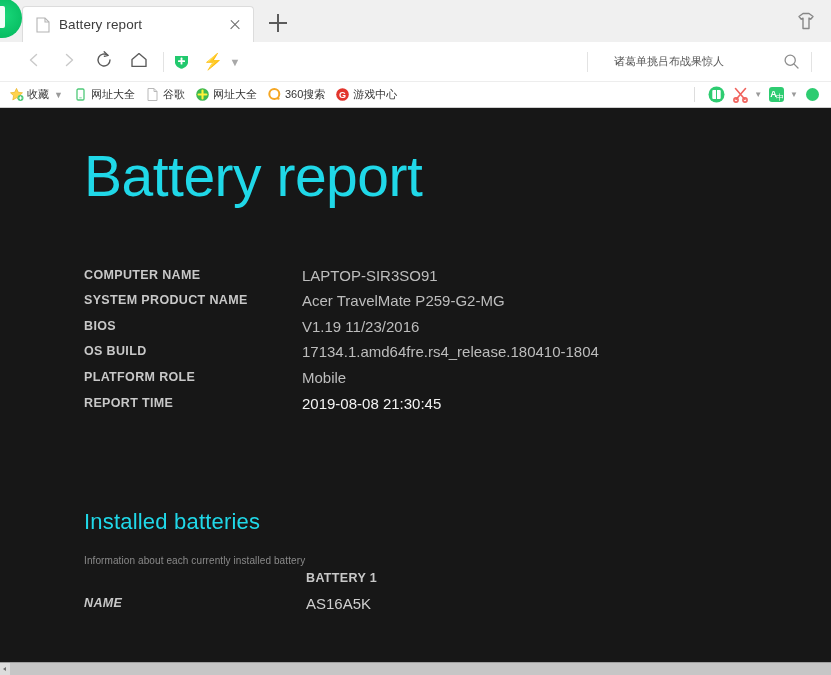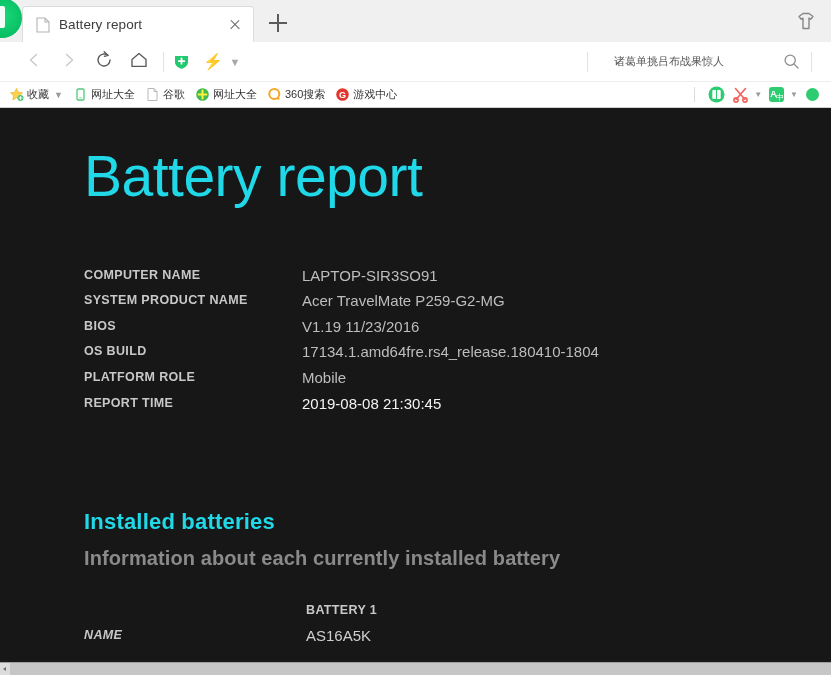--- a/index.html
+++ b/index.html
@@ -280,32 +280,31 @@
     font-weight: 300;
     color: #bdbdbd;
     white-space: nowrap;
   }
   .info-value.bright { color: #f3f3f3; font-weight: 400; }
 
   .section { margin-top: 93px; }
   .section-title {
     color: #20d8e8;
     font-size: 22px;
-    font-weight: 700;
+    font-weight: 400;
     letter-spacing: .2px;
   }
   .section-sub {
     color: #8a8a8a;
-    font-size: 20px;
-    font-weight: 700;
-    margin-top: 12px;
+    font-size: 10px;
+    font-weight: 400;
+    margin-top: 20px;
     letter-spacing: .1px;
   }
   .batt-table {
-    margin-top: 28px;
     border-collapse: collapse;
   }
   .batt-table td { padding: 0; line-height: 25px; }
   .batt-label {
     font-size: 12.5px;
     font-weight: bold;
     color: #c8c8c8;
     letter-spacing: .35px;
     width: 222px;
     white-space: nowrap;

